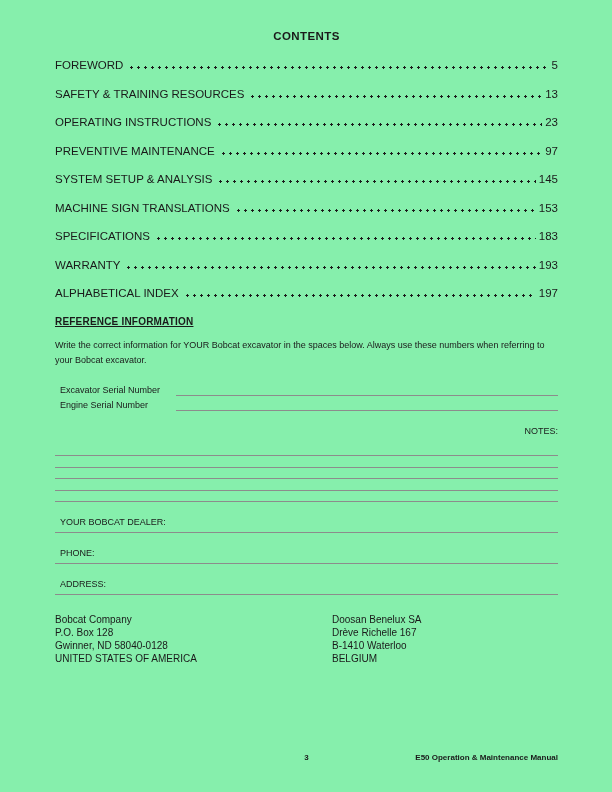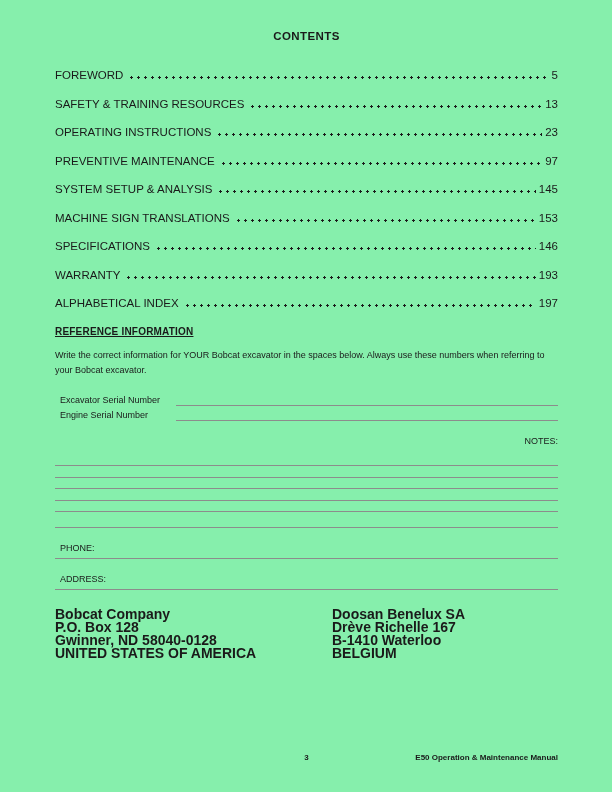--- a/index.html
+++ b/index.html
@@ -13,21 +13,21 @@
     color:#1a1a1a;
     padding:30px 54px 0 55px;
     overflow:hidden;
   }
   .contents-title {
     text-align:center;
     font-size:11.5px;
     font-weight:bold;
     letter-spacing:.4px;
   }
-  .toc { margin-top:27px;text-align:center; }
+  .toc { margin-top:17px;text-align:center; }
   .toc-row {
     display:flex;
     align-items:baseline;
     font-size:11.5px;
     line-height:12px;
     margin-bottom:16.5px;
   }
   .toc-label { white-space:nowrap; }
   .toc-leader {
     flex:1;
@@ -56,21 +56,21 @@
   .serial-row { display:flex; align-items:center; margin-bottom:4px; }
   .serial-label { font-size:9px; line-height:11px; width:116px; flex:none; }
   .fill-line { flex:1; border-bottom:1px solid #8c8c8c; height:11px; }
   .notes-label { margin-top:15px; padding-left:5px; font-size:9px;text-align:right; }
   .notes-lines { margin-top:9px; }
   .note-line { height:11.5px; border-bottom:1px solid #8c8c8c; }
   .labeled-line { margin-top:15px; }
   .labeled-line .lbl { padding-left:5px; font-size:9px; line-height:11px; }
   .labeled-line .line { margin-top:4px; height:0; border-bottom:1px solid #8c8c8c; }
   .addresses { display:flex; margin-top:18px; }
-  .addr-col { font-size:14px; line-height:13px;font-weight:bold; }
+  .addr-col { font-size:10px; line-height:13px; }
   .addr-left { width:277px; flex:none; }
   .footer {
     position:absolute;
     left:55px; right:54px; top:753px;
     font-size:8px;
     font-weight:bold;
     height:12px;
   }
   .footer-page { position:absolute; left:0; right:0; text-align:center; }
   .footer-manual { position:absolute; right:0; top:0; }
@@ -109,21 +109,21 @@
       <span class="toc-page">145</span>
     </div>
     <div class="toc-row">
       <span class="toc-label">MACHINE SIGN TRANSLATIONS</span>
       <span class="toc-leader"></span>
       <span class="toc-page">153</span>
     </div>
     <div class="toc-row">
       <span class="toc-label">SPECIFICATIONS</span>
       <span class="toc-leader"></span>
-      <span class="toc-page">146</span>
+      <span class="toc-page">183</span>
     </div>
     <div class="toc-row">
       <span class="toc-label">WARRANTY</span>
       <span class="toc-leader"></span>
       <span class="toc-page">193</span>
     </div>
     <div class="toc-row">
       <span class="toc-label">ALPHABETICAL INDEX</span>
       <span class="toc-leader"></span>
       <span class="toc-page">197</span>
@@ -148,20 +148,21 @@
   <div class="notes-label">NOTES:</div>
   <div class="notes-lines">
     <div class="note-line"></div>
     <div class="note-line"></div>
     <div class="note-line"></div>
     <div class="note-line"></div>
     <div class="note-line"></div>
   </div>
 
   <div class="labeled-line">
+    <div class="lbl">YOUR BOBCAT DEALER:</div>
     <div class="line"></div>
   </div>
 
   <div class="labeled-line">
     <div class="lbl">PHONE:</div>
     <div class="line"></div>
   </div>
 
   <div class="labeled-line">
     <div class="lbl">ADDRESS:</div>

